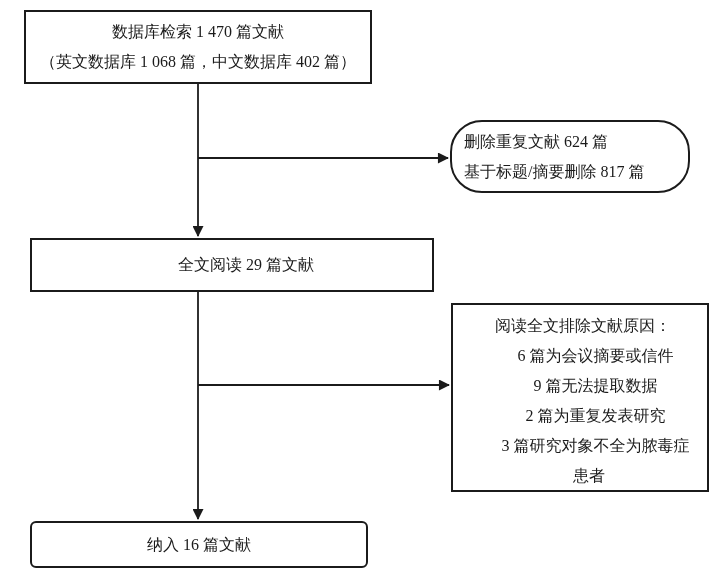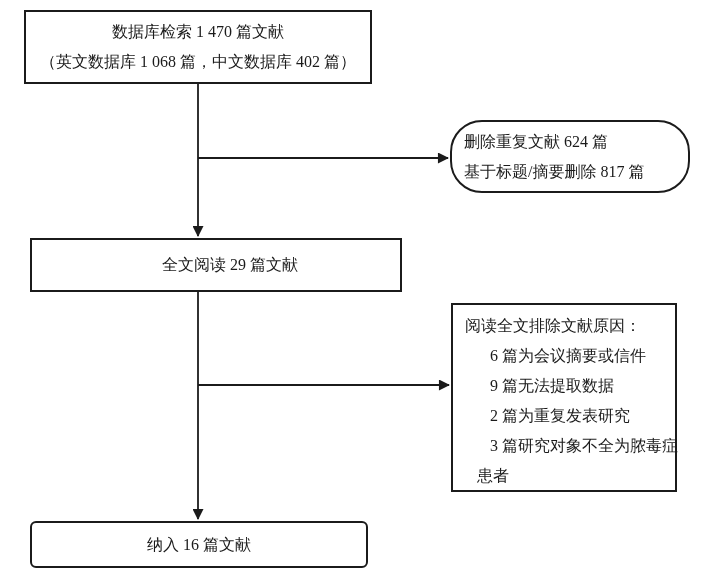--- a/index.html
+++ b/index.html
@@ -29,22 +29,22 @@
   .box .line {
     line-height: 30px;
     white-space: nowrap;
   }
   .center-text { align-items: center; text-align: center; }
   .left-text   { align-items: flex-start; text-align: left; }
 
   
   #box-search   { left: 24px;  top: 10px;  width: 348px; height: 74px; }
   #box-dedup    { left: 450px; top: 120px; width: 240px; height: 73px; padding-left: 12px; border-radius: 32px; }
-  #box-fulltext { left: 30px;  top: 238px; width: 372px; height: 54px; padding-left: 28px; }
-  #box-exclude  { left: 451px; top: 303px; width: 226px; height: 189px; padding: 6px 6px 6px 12px; justify-content: flex-start; }
+  #box-fulltext { left: 30px;  top: 238px; width: 404px; height: 54px; padding-left: 28px; }
+  #box-exclude  { left: 451px; top: 303px; width: 258px; height: 189px; padding: 6px 6px 6px 12px; justify-content: flex-start; align-items: center; }
   #box-include  { left: 30px;  top: 521px; width: 338px; height: 47px; border-radius: 6px; }
 
   #box-exclude .line { line-height: 30px; }
   .indent-1 { margin-left: 25px; }
   .indent-2 { margin-left: 12px; }
 
   svg.connectors {
     position: absolute;
     left: 0; top: 0;
     width: 726px;

